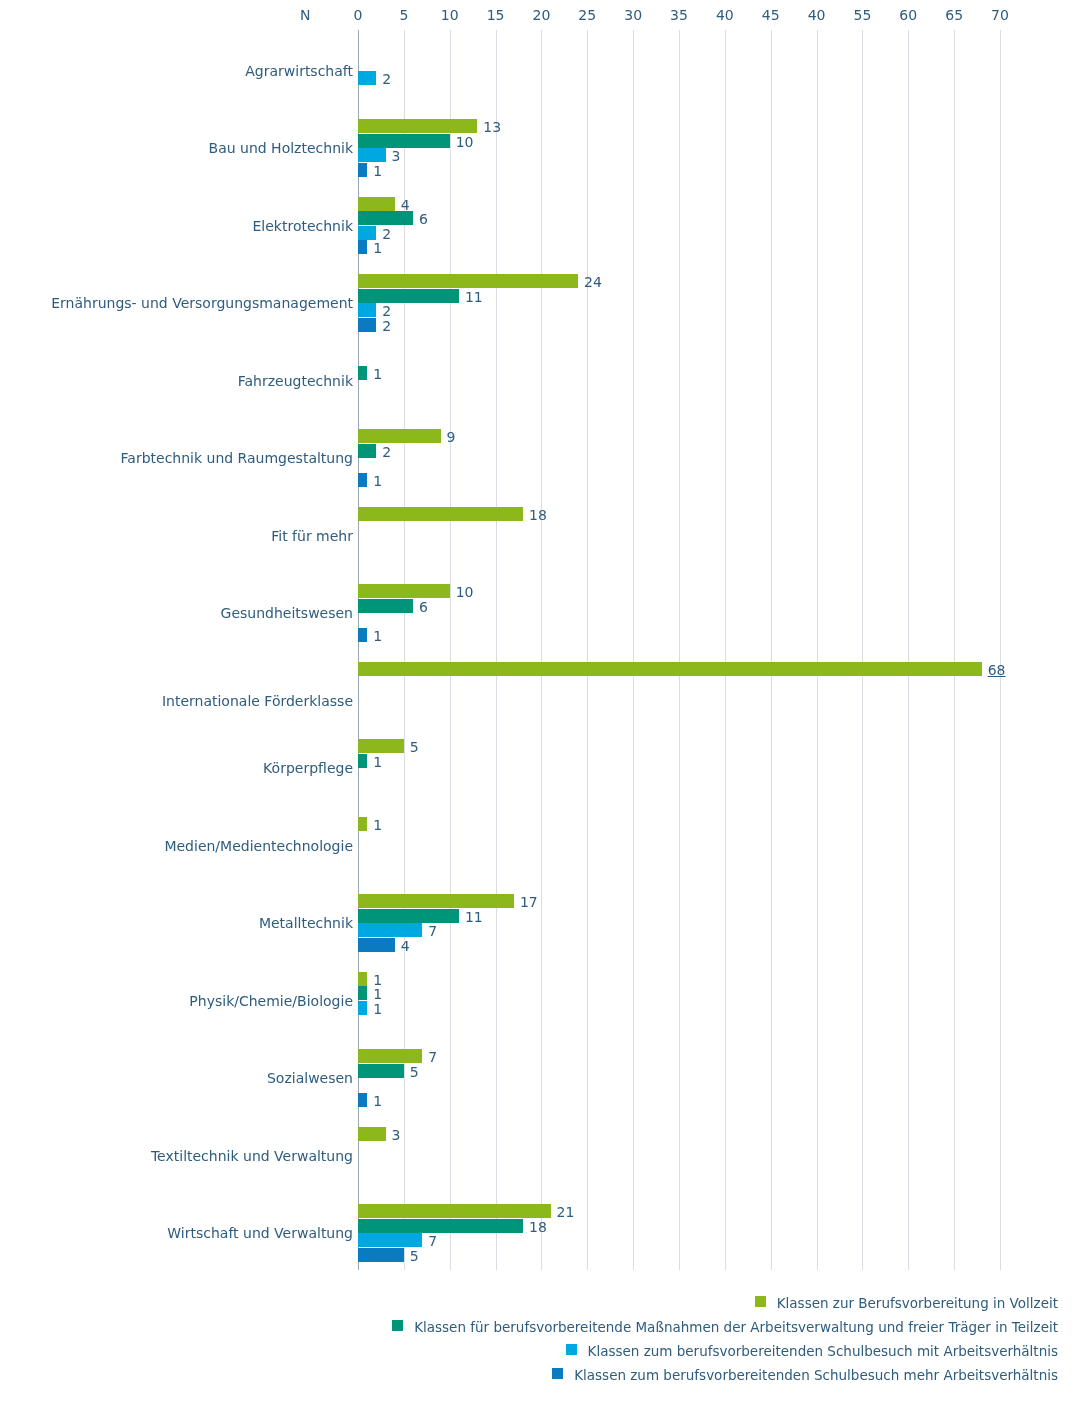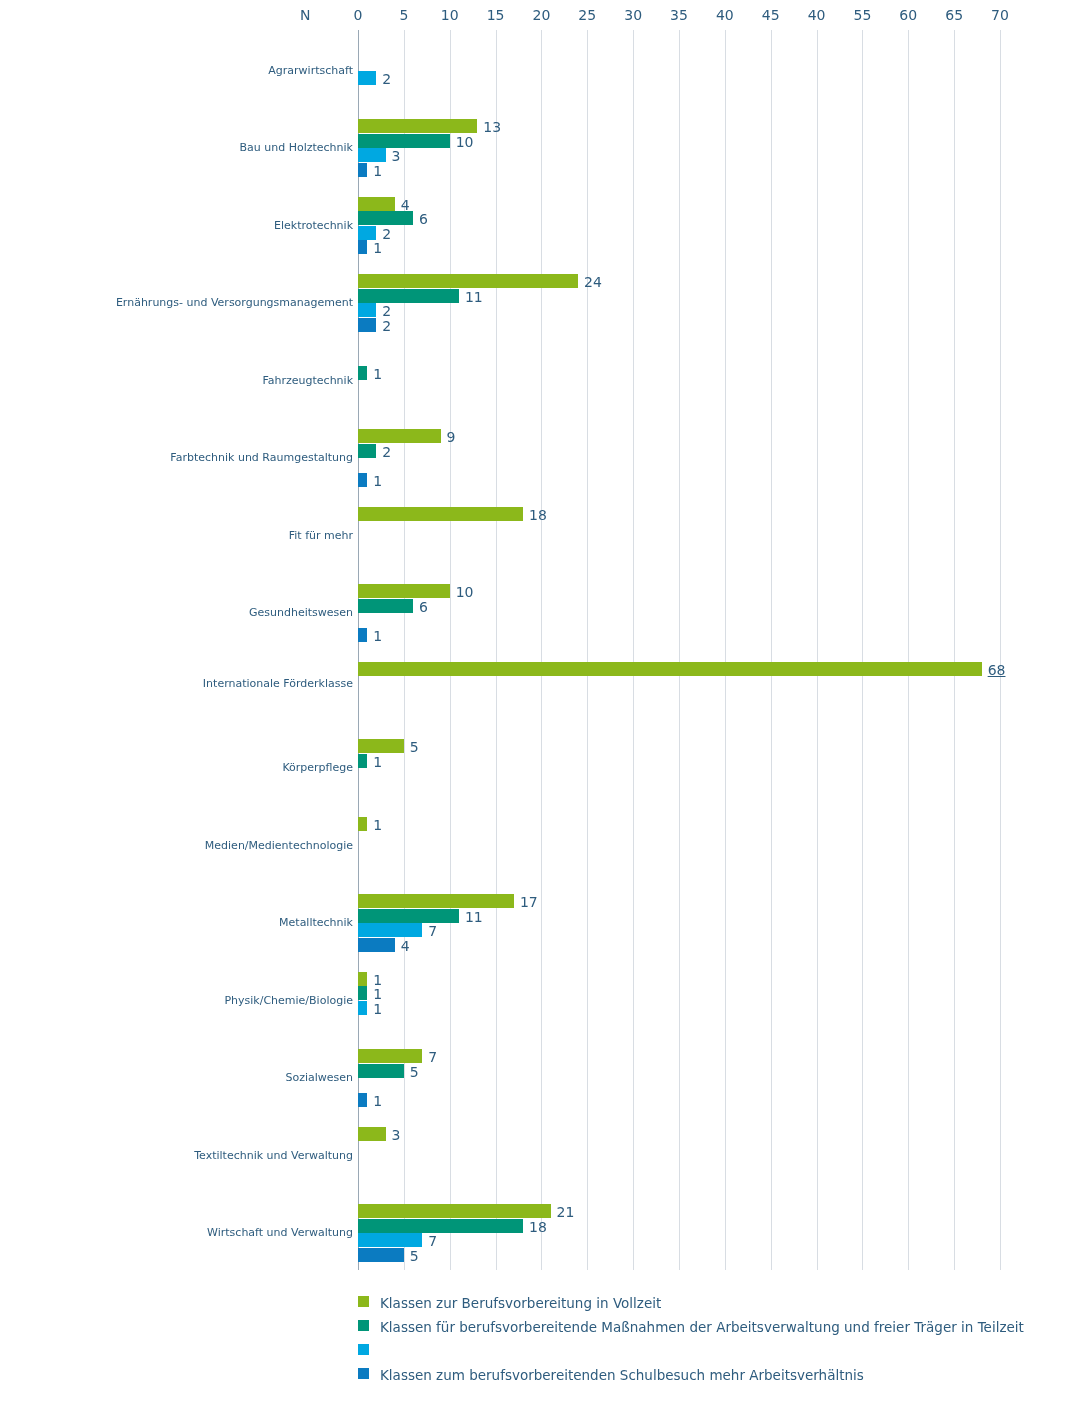--- a/index.html
+++ b/index.html
@@ -70,21 +70,21 @@
 
   .cat-row {
     position: absolute;
     left: 0;
     width: 1080px;
   }
 
   .cat-label {
     position: absolute;
     right: 727px;           
-    font-size: 11px;
+    font-size: 14px;
     color: #2e5c7e;
     text-align: right;
     white-space: nowrap;
     line-height: 16px;
   }
 
   .bar {
     position: absolute;
     height: 14px;
     left: 358px;
@@ -101,20 +101,21 @@
     position: absolute;
     left: 358px;
     top: 1290px;
     width: 700px;
   }
   .legend-item {
     position: relative;
     height: 24px;
     line-height: 24px;
     white-space: nowrap;
+    text-align: right;
   }
   .legend-swatch {
     display: inline-block;
     width: 11px;
     height: 11px;
     margin-right: 11px;
     vertical-align: middle;
     position: relative;
     top: -1px;
   }
@@ -230,21 +231,21 @@
         <div class="cat-row" style="top: 542.5px; height: 77.5px;">
           <div class="cat-label" style="top: 32.75px;">Gesundheitswesen</div>
           <div class="bar" style="top: 11.55px; width: 91.7143px; background: rgb(140, 184, 27);"></div>
           <span class="bar-value" style="left: 455.714px; top: 12.55px;">10</span>
           <div class="bar" style="top: 26.15px; width: 55.0286px; background: rgb(0, 149, 120);"></div>
           <span class="bar-value" style="left: 419.029px; top: 27.15px;">6</span>
           <div class="bar" style="top: 55.35px; width: 9.17143px; background: rgb(11, 123, 193);"></div>
           <span class="bar-value" style="left: 373.171px; top: 56.35px;">1</span>
         </div>
         <div class="cat-row" style="top: 620px; height: 77.5px;">
-          <div class="cat-label" style="top: 26px; text-align: center;">Internationale Förderklasse</div>
+          <div class="cat-label" style="top: 43px; text-align: center;">Internationale Förderklasse</div>
           <div class="bar" style="top: 11.55px; width: 623.657px; background: rgb(140, 184, 27);"></div>
           <span class="bar-value" style="left: 987.657px; top: 12.55px; text-decoration: underline;">68</span>
         </div>
         <div class="cat-row" style="top: 697.5px; height: 77.5px;">
           <div class="cat-label" style="top: 32.75px;">Körperpflege</div>
           <div class="bar" style="top: 11.55px; width: 45.8571px; background: rgb(140, 184, 27);"></div>
           <span class="bar-value" style="left: 409.857px; top: 12.55px;">5</span>
           <div class="bar" style="top: 26.15px; width: 9.17143px; background: rgb(0, 149, 120);"></div>
           <span class="bar-value" style="left: 373.171px; top: 27.15px;">1</span>
         </div>
@@ -297,17 +298,17 @@
           <span class="bar-value" style="left: 428.2px; top: 41.75px;">7</span>
           <div class="bar" style="top: 55.35px; width: 45.8571px; background: rgb(11, 123, 193);"></div>
           <span class="bar-value" style="left: 409.857px; top: 56.35px;">5</span>
         </div>
       </div>
   </div>
 
   <div class="legend" id="legend">
       <div class="legend-item"><span class="legend-swatch" style="background: rgb(140, 184, 27);"></span><span class="legend-text">Klassen zur Berufsvorbereitung in Vollzeit</span></div>
       <div class="legend-item"><span class="legend-swatch" style="background: rgb(0, 149, 120);"></span><span class="legend-text">Klassen für berufsvorbereitende Maßnahmen der Arbeitsverwaltung und freier Träger in Teilzeit</span></div>
-      <div class="legend-item"><span class="legend-swatch" style="background: rgb(0, 168, 225);"></span></div>
+      <div class="legend-item"><span class="legend-swatch" style="background: rgb(0, 168, 225);"></span><span class="legend-text">Klassen zum berufsvorbereitenden Schulbesuch mit Arbeitsverhältnis</span></div>
       <div class="legend-item"><span class="legend-swatch" style="background: rgb(11, 123, 193);"></span><span class="legend-text">Klassen zum berufsvorbereitenden Schulbesuch mehr Arbeitsverhältnis</span></div>
     </div>
 
 </div>
 
 </body></html>

